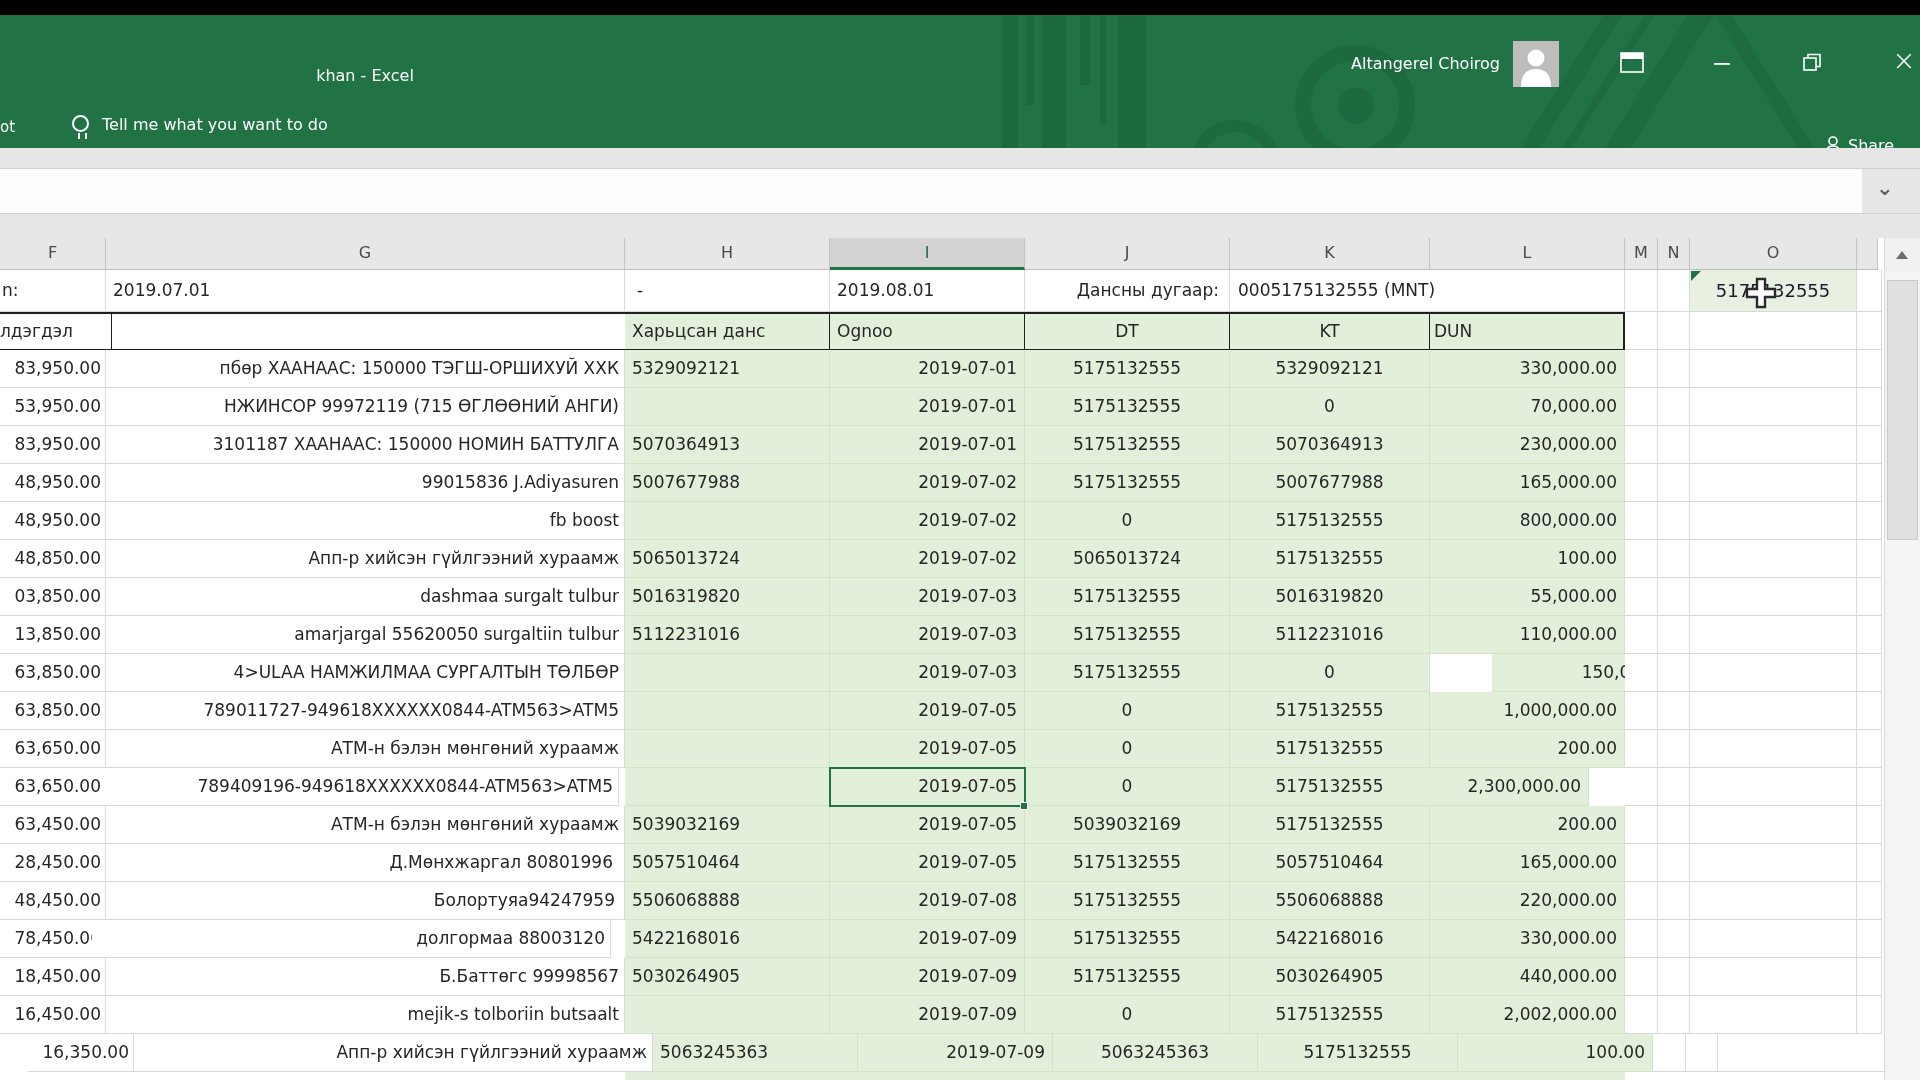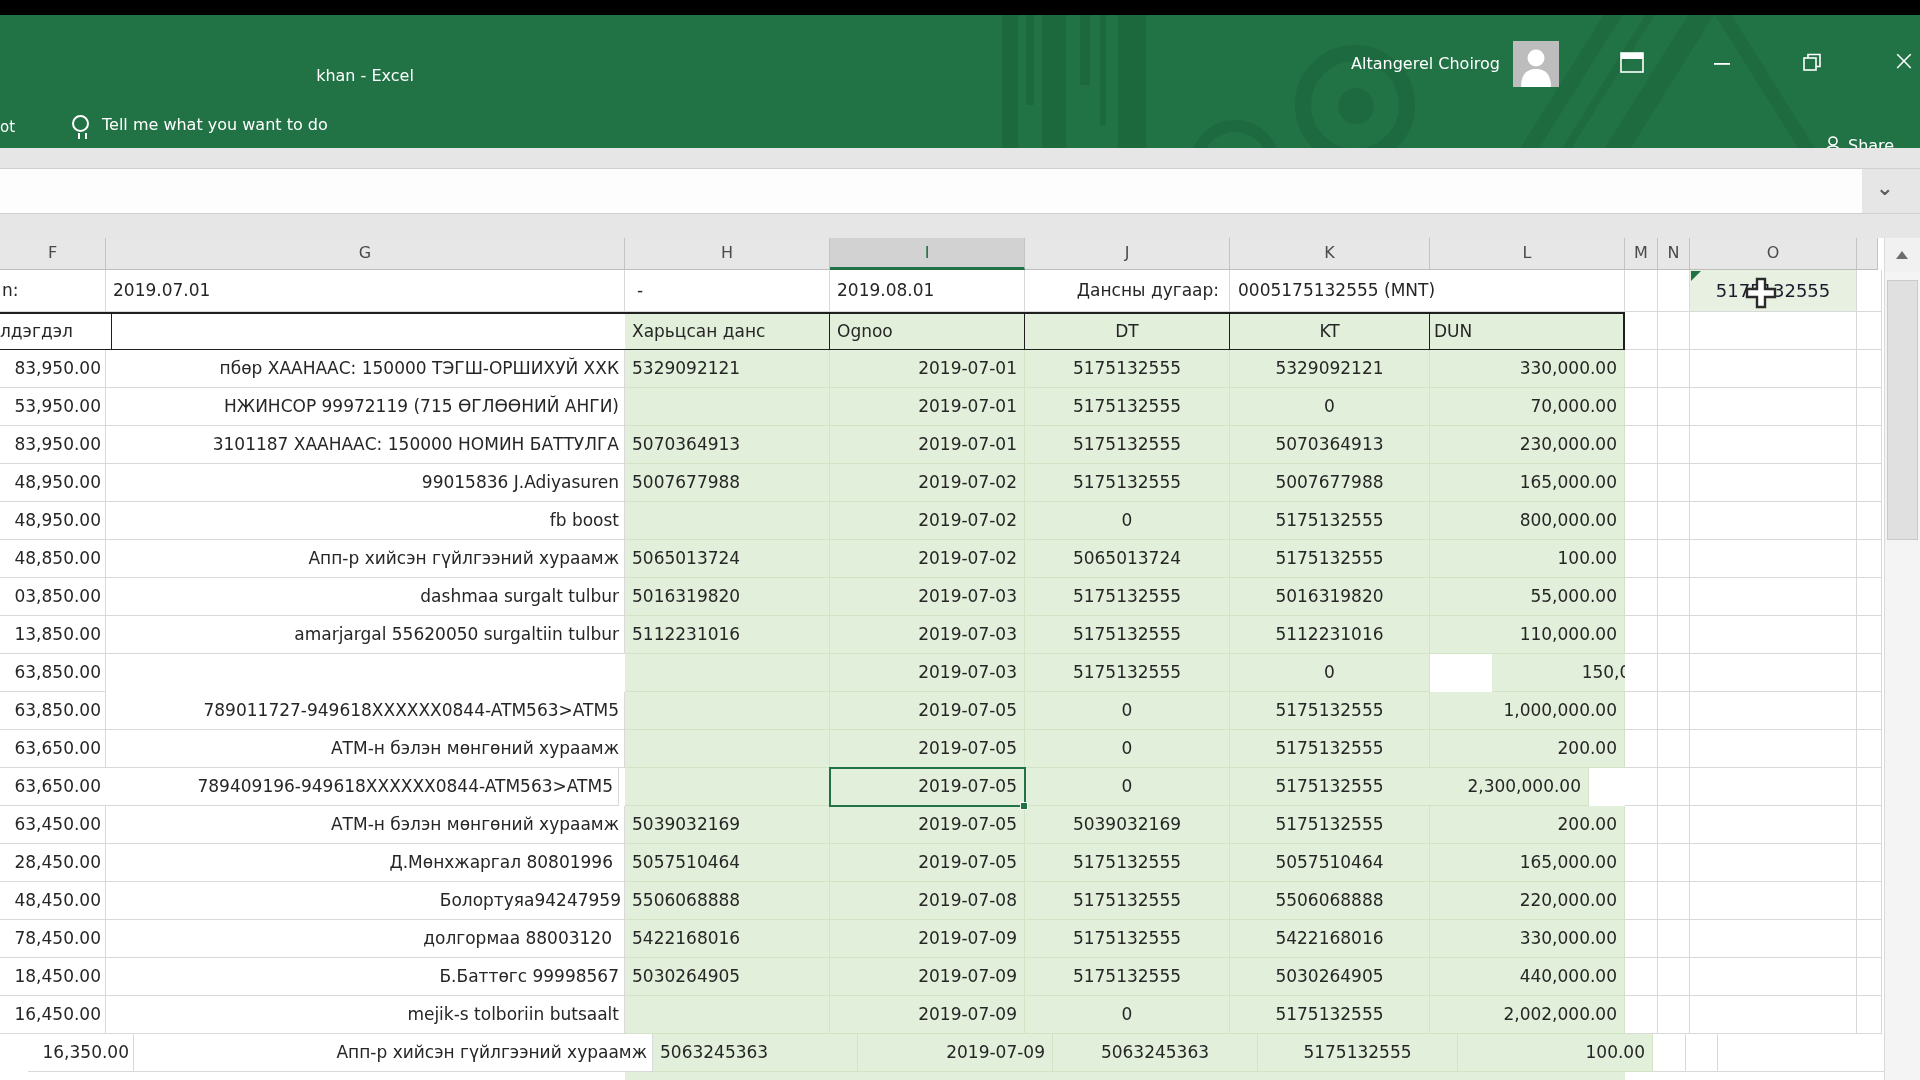--- a/index.html
+++ b/index.html
@@ -298,20 +298,21 @@
           <div class="cell green-cell ac" style="left: 1025px; width: 205px;">5175132555</div>
           <div class="cell green-cell ac" style="left: 1230px; width: 200px;">5112231016</div>
           <div class="cell green-cell ar" style="left: 1430px; width: 195px;">110,000.00</div>
           <div class="cell white-cell" style="left: 1625px; width: 33px;"></div>
           <div class="cell white-cell" style="left: 1658px; width: 32px;"></div>
           <div class="cell white-cell" style="left: 1690px; width: 167px;"></div>
           <div class="cell white-cell" style="left: 1857px; width: 25px;"></div>
         </div>
         <div class="abs" style="left: 0px; top: 384px; width: 1882px; height: 38px;">
           <div class="cell white-cell ar" style="left: 0px; width: 106px; padding-right: 4px;">63,850.00</div>
+          <div class="cell white-cell ar" style="left: 106px; width: 519px; padding-right: 5px;">4&gt;ULAA НАМЖИЛМАА СУРГАЛТЫН ТӨЛБӨР</div>
           <div class="cell green-cell al" style="left: 625px; width: 205px;"></div>
           <div class="cell green-cell ar" style="left: 830px; width: 195px;">2019-07-03</div>
           <div class="cell green-cell ac" style="left: 1025px; width: 205px;">5175132555</div>
           <div class="cell green-cell ac" style="left: 1230px; width: 200px;">0</div>
           <div class="cell green-cell ar" style="left: 1492px; width: 195px; text-align: right;">150,000.00</div>
           <div class="cell white-cell" style="left: 1625px; width: 33px;"></div>
           <div class="cell white-cell" style="left: 1658px; width: 32px;"></div>
           <div class="cell white-cell" style="left: 1690px; width: 167px;"></div>
           <div class="cell white-cell" style="left: 1857px; width: 25px;"></div>
         </div>
@@ -375,34 +376,34 @@
           <div class="cell green-cell ac" style="left: 1025px; width: 205px;">5175132555</div>
           <div class="cell green-cell ac" style="left: 1230px; width: 200px;">5057510464</div>
           <div class="cell green-cell ar" style="left: 1430px; width: 195px;">165,000.00</div>
           <div class="cell white-cell" style="left: 1625px; width: 33px;"></div>
           <div class="cell white-cell" style="left: 1658px; width: 32px;"></div>
           <div class="cell white-cell" style="left: 1690px; width: 167px;"></div>
           <div class="cell white-cell" style="left: 1857px; width: 25px;"></div>
         </div>
         <div class="abs" style="left: 0px; top: 612px; width: 1882px; height: 38px;">
           <div class="cell white-cell ar" style="left: 0px; width: 106px; padding-right: 4px;">48,450.00</div>
-          <div class="cell white-cell ar" style="left: 106px; width: 519px; padding-right: 3px;">Болортуяа94247959</div>
+          <div class="cell white-cell ar" style="left: 106px; width: 519px; padding-right: 9px;">Болортуяа94247959</div>
           <div class="cell green-cell al" style="left: 625px; width: 205px;">5506068888</div>
           <div class="cell green-cell ar" style="left: 830px; width: 195px;">2019-07-08</div>
           <div class="cell green-cell ac" style="left: 1025px; width: 205px;">5175132555</div>
           <div class="cell green-cell ac" style="left: 1230px; width: 200px;">5506068888</div>
           <div class="cell green-cell ar" style="left: 1430px; width: 195px;">220,000.00</div>
           <div class="cell white-cell" style="left: 1625px; width: 33px;"></div>
           <div class="cell white-cell" style="left: 1658px; width: 32px;"></div>
           <div class="cell white-cell" style="left: 1690px; width: 167px;"></div>
           <div class="cell white-cell" style="left: 1857px; width: 25px;"></div>
         </div>
         <div class="abs" style="left: 0px; top: 650px; width: 1882px; height: 38px;">
           <div class="cell white-cell ar" style="left: 0px; width: 106px; padding-right: 4px;">78,450.00</div>
-          <div class="cell white-cell ar" style="left: 106px; width: 519px; padding-right: 12px;">долгормаа 88003120</div>
+          <div class="cell white-cell ar" style="left: 92px; width: 519px; padding-right: 5px;">долгормаа 88003120</div>
           <div class="cell green-cell al" style="left: 625px; width: 205px;">5422168016</div>
           <div class="cell green-cell ar" style="left: 830px; width: 195px;">2019-07-09</div>
           <div class="cell green-cell ac" style="left: 1025px; width: 205px;">5175132555</div>
           <div class="cell green-cell ac" style="left: 1230px; width: 200px;">5422168016</div>
           <div class="cell green-cell ar" style="left: 1430px; width: 195px;">330,000.00</div>
           <div class="cell white-cell" style="left: 1625px; width: 33px;"></div>
           <div class="cell white-cell" style="left: 1658px; width: 32px;"></div>
           <div class="cell white-cell" style="left: 1690px; width: 167px;"></div>
           <div class="cell white-cell" style="left: 1857px; width: 25px;"></div>
         </div>

